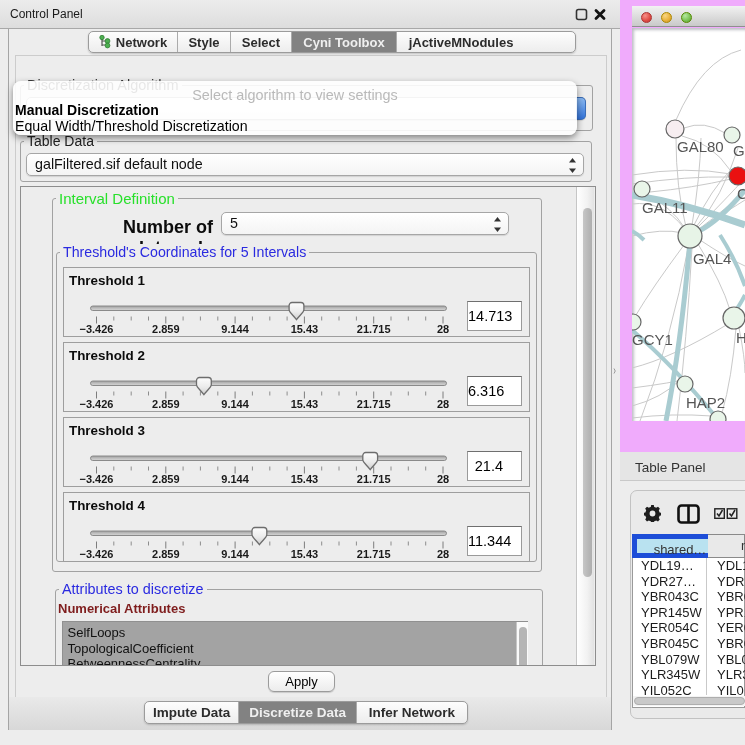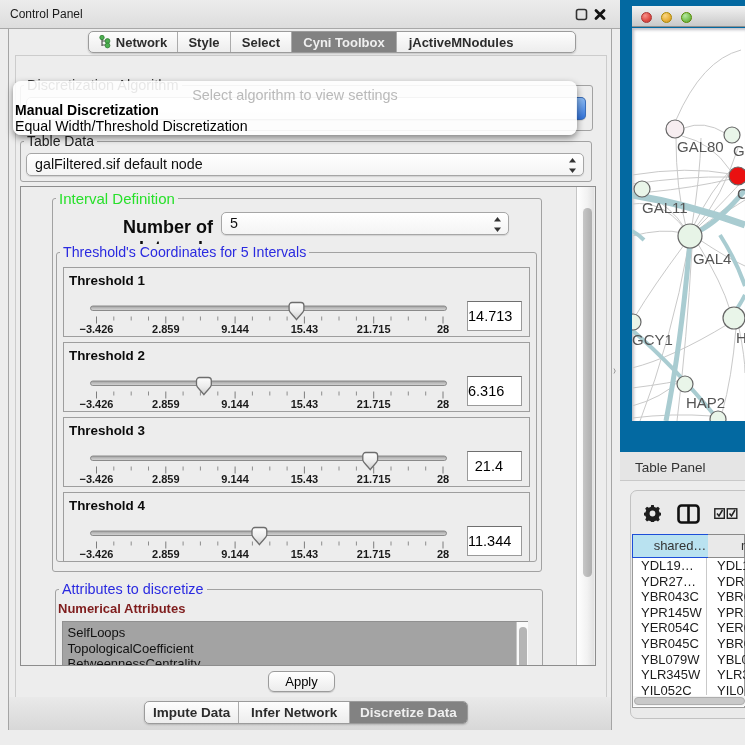--- a/index.html
+++ b/index.html
@@ -57,33 +57,33 @@
 #popup .i2 { position:absolute; top:20.5px; left:2px; font-size:14px; font-weight:bold; color:#000; }
 #popup .i3 { position:absolute; top:36.5px; left:2px; font-size:14.2px; color:#000; }
 
 
 #applybtn { left:268px; top:671px; width:67px; height:21px; border:1px solid #9b9b9b; border-radius:6px;
   background:linear-gradient(#ffffff,#ececec); box-shadow:0 1px 1px rgba(0,0,0,0.15);
   font-size:13px; color:#000; text-align:center; line-height:19px; }
 #botstrip { left:9px; top:697px; width:602px; height:33px; background:linear-gradient(#e9e9e9,#d8d8d8); }
 
 
-#netwin { left:620px; top:0; width:125px; height:452px; background:#0369a1; }
+#netwin { left:620px; top:0; width:125px; height:452px; background:#f0abfc; }
 #nettitle { position:absolute; left:12px; top:6px; width:113px; height:21px;
   background:linear-gradient(#f2f2f2,#c9c9c9); border-bottom:1px solid #8f8f8f; }
 .tl { position:absolute; top:5.5px; width:11px; height:11px; border-radius:50%; }
 #netcanvas { position:absolute; left:12px; top:28px; width:113px; height:393px; background:#ffffff;
   box-shadow:inset 2px 2px 3px rgba(0,0,30,0.25); }
 #tpbar { left:620px; top:452px; width:125px; height:29px; background:#e5e5e5; border-bottom:1px solid #c9c9c9; }
 #tpbar .t { position:absolute; left:15px; top:8px; font-size:13.5px; color:#333; }
 #tablewin { left:630px; top:490px; width:125px; height:229px; background:#eaeaea;
   border:1px solid #c2c2c2; border-radius:7px; }
 #tablebody { left:632px; top:534px; width:113px; height:174px; background:#fff; border:1px solid #9a9a9a; overflow:hidden; }
 .hcell1 { position:absolute; left:632px; top:534px; width:96px; height:24px; background:#b9e2f0;
-  border:1px solid #1d4ed8; font-size:13px; color:#333; text-align:center; line-height:22px; }
+  border:5px solid #1d4ed8; font-size:13px; color:#333; text-align:center; line-height:22px; }
 .hcell2 { position:absolute; left:708px; top:534px; width:37px; height:24px; background:#e9e9e9;
   border:1px solid #8a8a8a; border-left:none; font-size:13px; color:#333; line-height:22px; }
 .trow { position:absolute; left:632px; width:113px; height:16px; font-size:13px; color:#1c1c1c; }
 .trow .c1 { position:absolute; left:9px; }
 .trow .c2 { position:absolute; left:85px; }
 #colsep { left:706px; top:558px; width:1px; height:137px; background:#c9c9c9; }
 #hscroll { left:633px; top:696px; width:112px; height:10px; background:#f4f4f4; }
 #hthumb { position:absolute; left:1px; top:1px; width:111px; height:8px; background:#c9c9c9;
   border:1px solid #aeaeae; border-radius:4px; }
 
@@ -329,22 +329,22 @@
       </div>
     </div>
     <div class="abs" id="vtrack"></div>
     <div class="abs" id="vthumb"></div>
   </div>
 
   <div class="abs" id="applybtn">Apply</div>
   <div class="abs" id="botstrip"></div>
   <div class="seg" style="left:144px;top:701px;width:324px;height:23px">
     <div class="s" style="width:95px;font-size:13.5px">Impute Data</div>
+    <div class="s on" style="width:118px;font-size:13.5px">Discretize Data</div>
     <div class="s" style="width:111px;font-size:13.5px">Infer Network</div>
-    <div class="s on" style="width:118px;font-size:13.5px">Discretize Data</div>
   </div>
 
   <div class="abs" id="popup">
     <div class="i1">Select algorithm to view settings</div>
     <div class="i2">Manual Discretization</div>
     <div class="i3">Equal Width/Threshold Discretization</div>
   </div>
 
   <div class="abs" style="left:612px;top:362px;width:6px;height:10px">
     <svg width="6" height="10">

